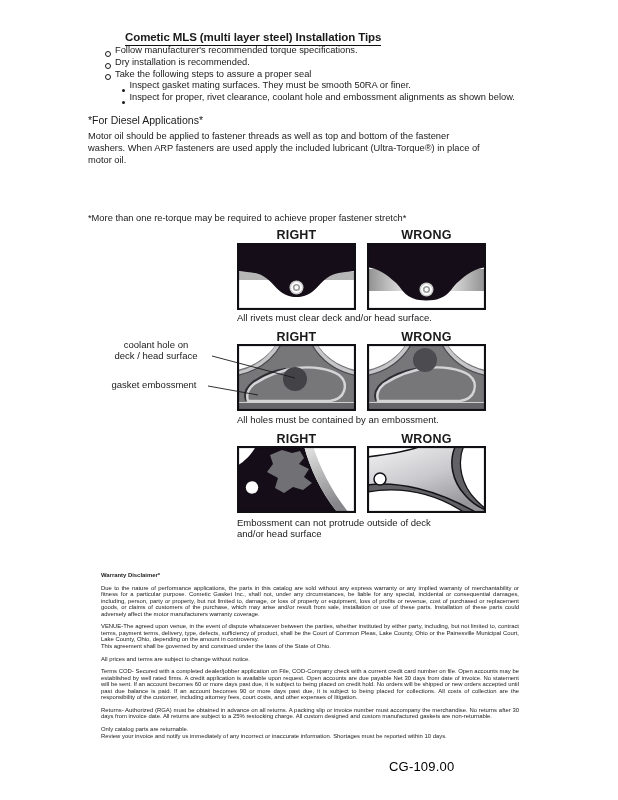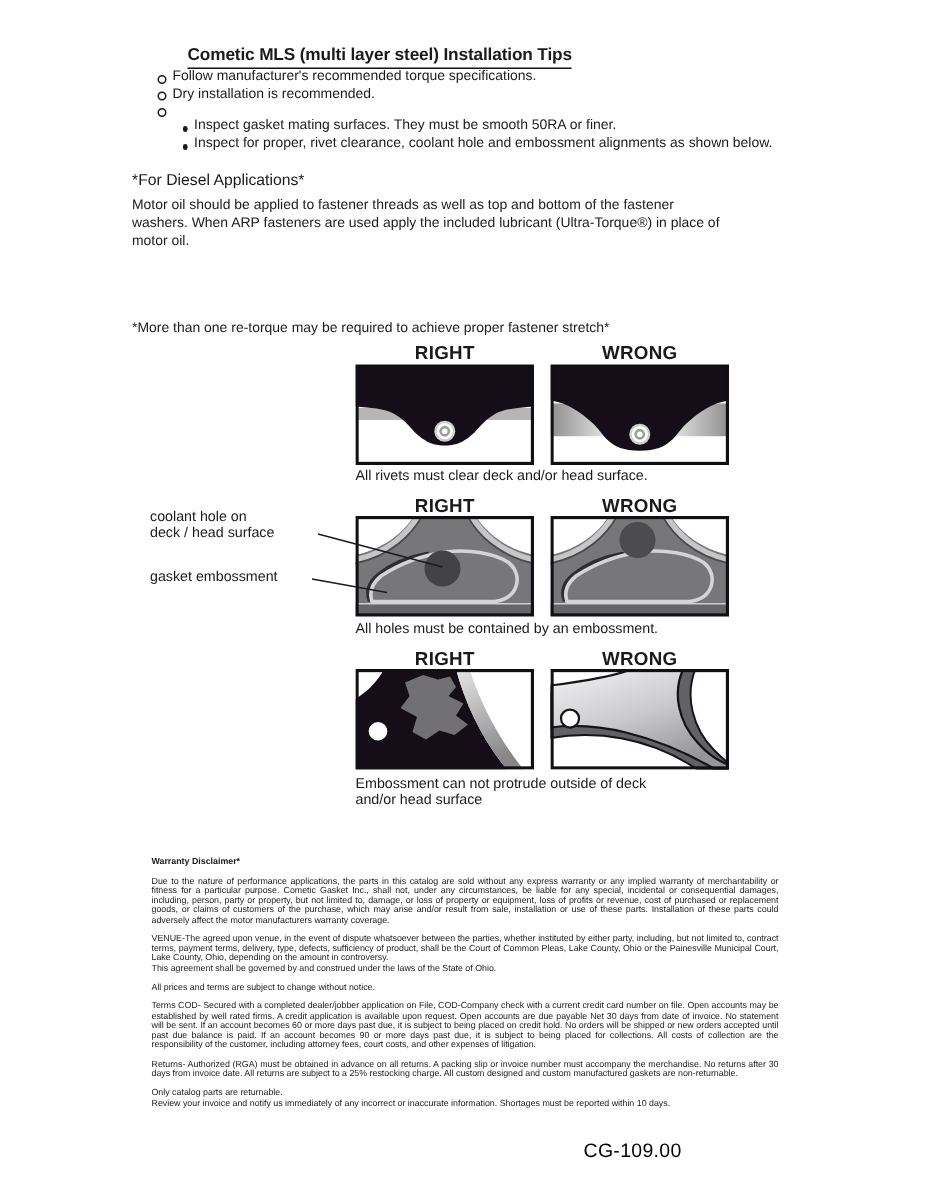--- a/index.html
+++ b/index.html
@@ -6,21 +6,21 @@
   body{background:#ffffff;width:618px;height:800px;overflow:hidden;
        font-family:"Liberation Sans","DejaVu Sans",sans-serif;color:#1a1a1a;}
   .page{position:relative;width:618px;height:800px;background:#ffffff;}
 
   
   .title{position:absolute;left:113px;top:19px;margin:12px;font-size:11.5px;font-weight:bold;
          letter-spacing:-0.1px;border-bottom:1.6px solid #111;padding-bottom:2px;display:inline-block;}
 
   
   .bullets{position:absolute;left:105px;top:45px;width:445px;font-size:9.3px;line-height:11.8px;}
-  .brow{display:flex;align-items:center;}
+  .brow{display:flex;align-items:flex-end;}
   .brow.sub{margin-left:17px;}
   .bm{width:4px;height:4px;border:0.9px solid #1a1a1a;border-radius:50%;margin:3.6px 4px 0 0;flex:0 0 auto;}
   .bm.filled{background:#1a1a1a;width:3.4px;height:3.4px;border:none;margin-top:4.2px;}
 
   
   .diesel-heading{position:absolute;left:88px;top:114px;margin:0;font-size:10.5px;font-weight:normal;}
   .body{position:absolute;margin:0;font-size:9.3px;line-height:11.8px;width:400px;left:88px;}
   .p1{top:131px;}
   .p2{top:166px;}
   .p3{top:213px;width:430px;}
@@ -30,21 +30,21 @@
             letter-spacing:0.2px;}
   .dg-img{position:absolute;width:119px;height:67px;z-index:1;}
   .dg-caption{position:absolute;left:237px;font-size:9.5px;line-height:11.3px;}
   .r1l{top:228px;}  .r1i{top:243px;}
   .r2l{top:330px;}  .r2i{top:344px;}
   .r3l{top:432px;}  .r3i{top:446px;}
   .col-a{left:237px;} .col-b{left:367px;}
   .cap1{top:312px;} .cap2{top:414px;} .cap3{top:517px;width:240px;}
 
   
-  .side-label{position:absolute;font-size:9.5px;line-height:10.6px;text-align:left;}
+  .side-label{position:absolute;font-size:9.5px;line-height:10.6px;text-align:center;}
   .sl1{left:100px;top:340px;width:112px;}
   .sl2{left:100px;top:380px;width:108px;}
   .connector{position:absolute;left:205px;top:348px;width:100px;height:55px;z-index:2;}
 
   
   .legal{position:absolute;left:101px;top:572px;width:418px;font-size:5.9px;line-height:6.4px;}
   .legal p{margin:0 0 0 0;}
   .legal .gap{margin-top:6.5px;}
   .legal .just{text-align:justify;}
   .legal-heading{font-weight:bold;margin:0;}
@@ -63,20 +63,21 @@
     <div class="brow">
       <span class="bm"></span>
       <span>Follow manufacturer's recommended torque specifications.</span>
     </div>
     <div class="brow">
       <span class="bm"></span>
       <span>Dry installation is recommended.</span>
     </div>
     <div class="brow">
       <span class="bm"></span>
+      <span>Take the following steps to assure a proper seal</span>
     </div>
     <div class="brow sub">
       <span class="bm filled"></span>
       <span>Inspect gasket mating surfaces.  They must be smooth 50RA or finer.</span>
     </div>
     <div class="brow sub">
       <span class="bm filled"></span>
       <span>Inspect for proper, rivet clearance, coolant hole and embossment alignments as shown below.</span>
     </div>
   </div>

